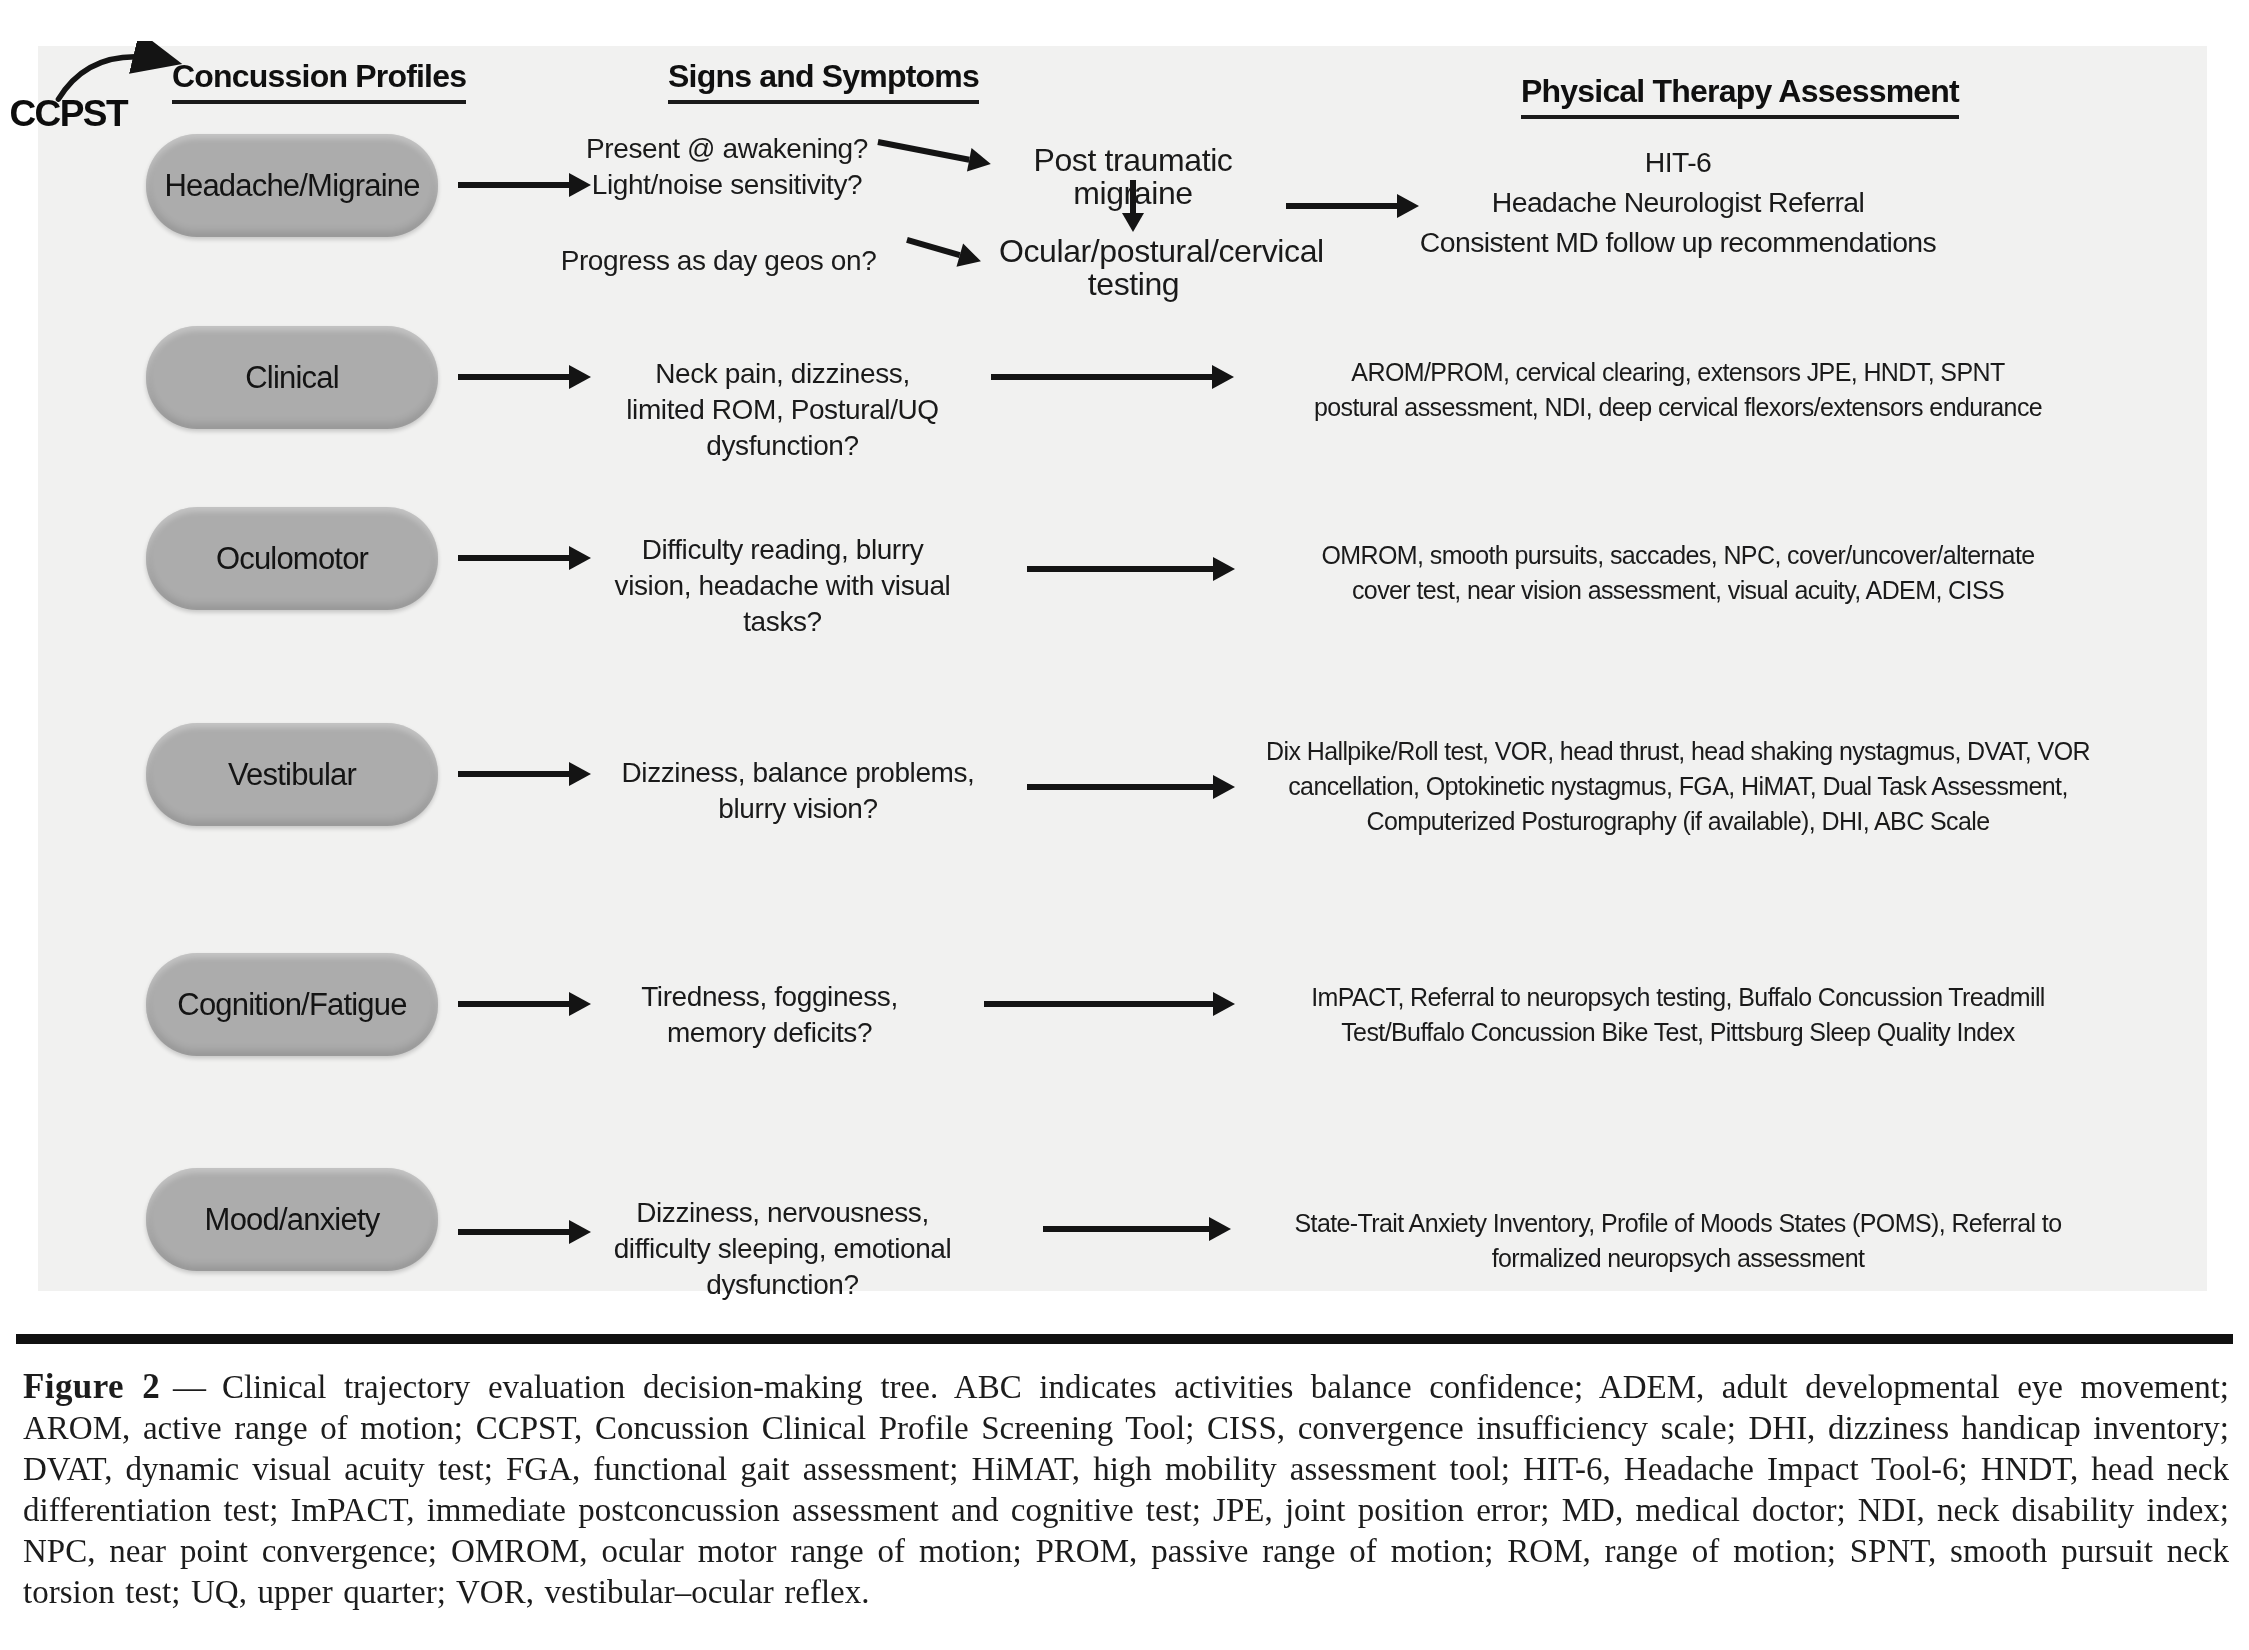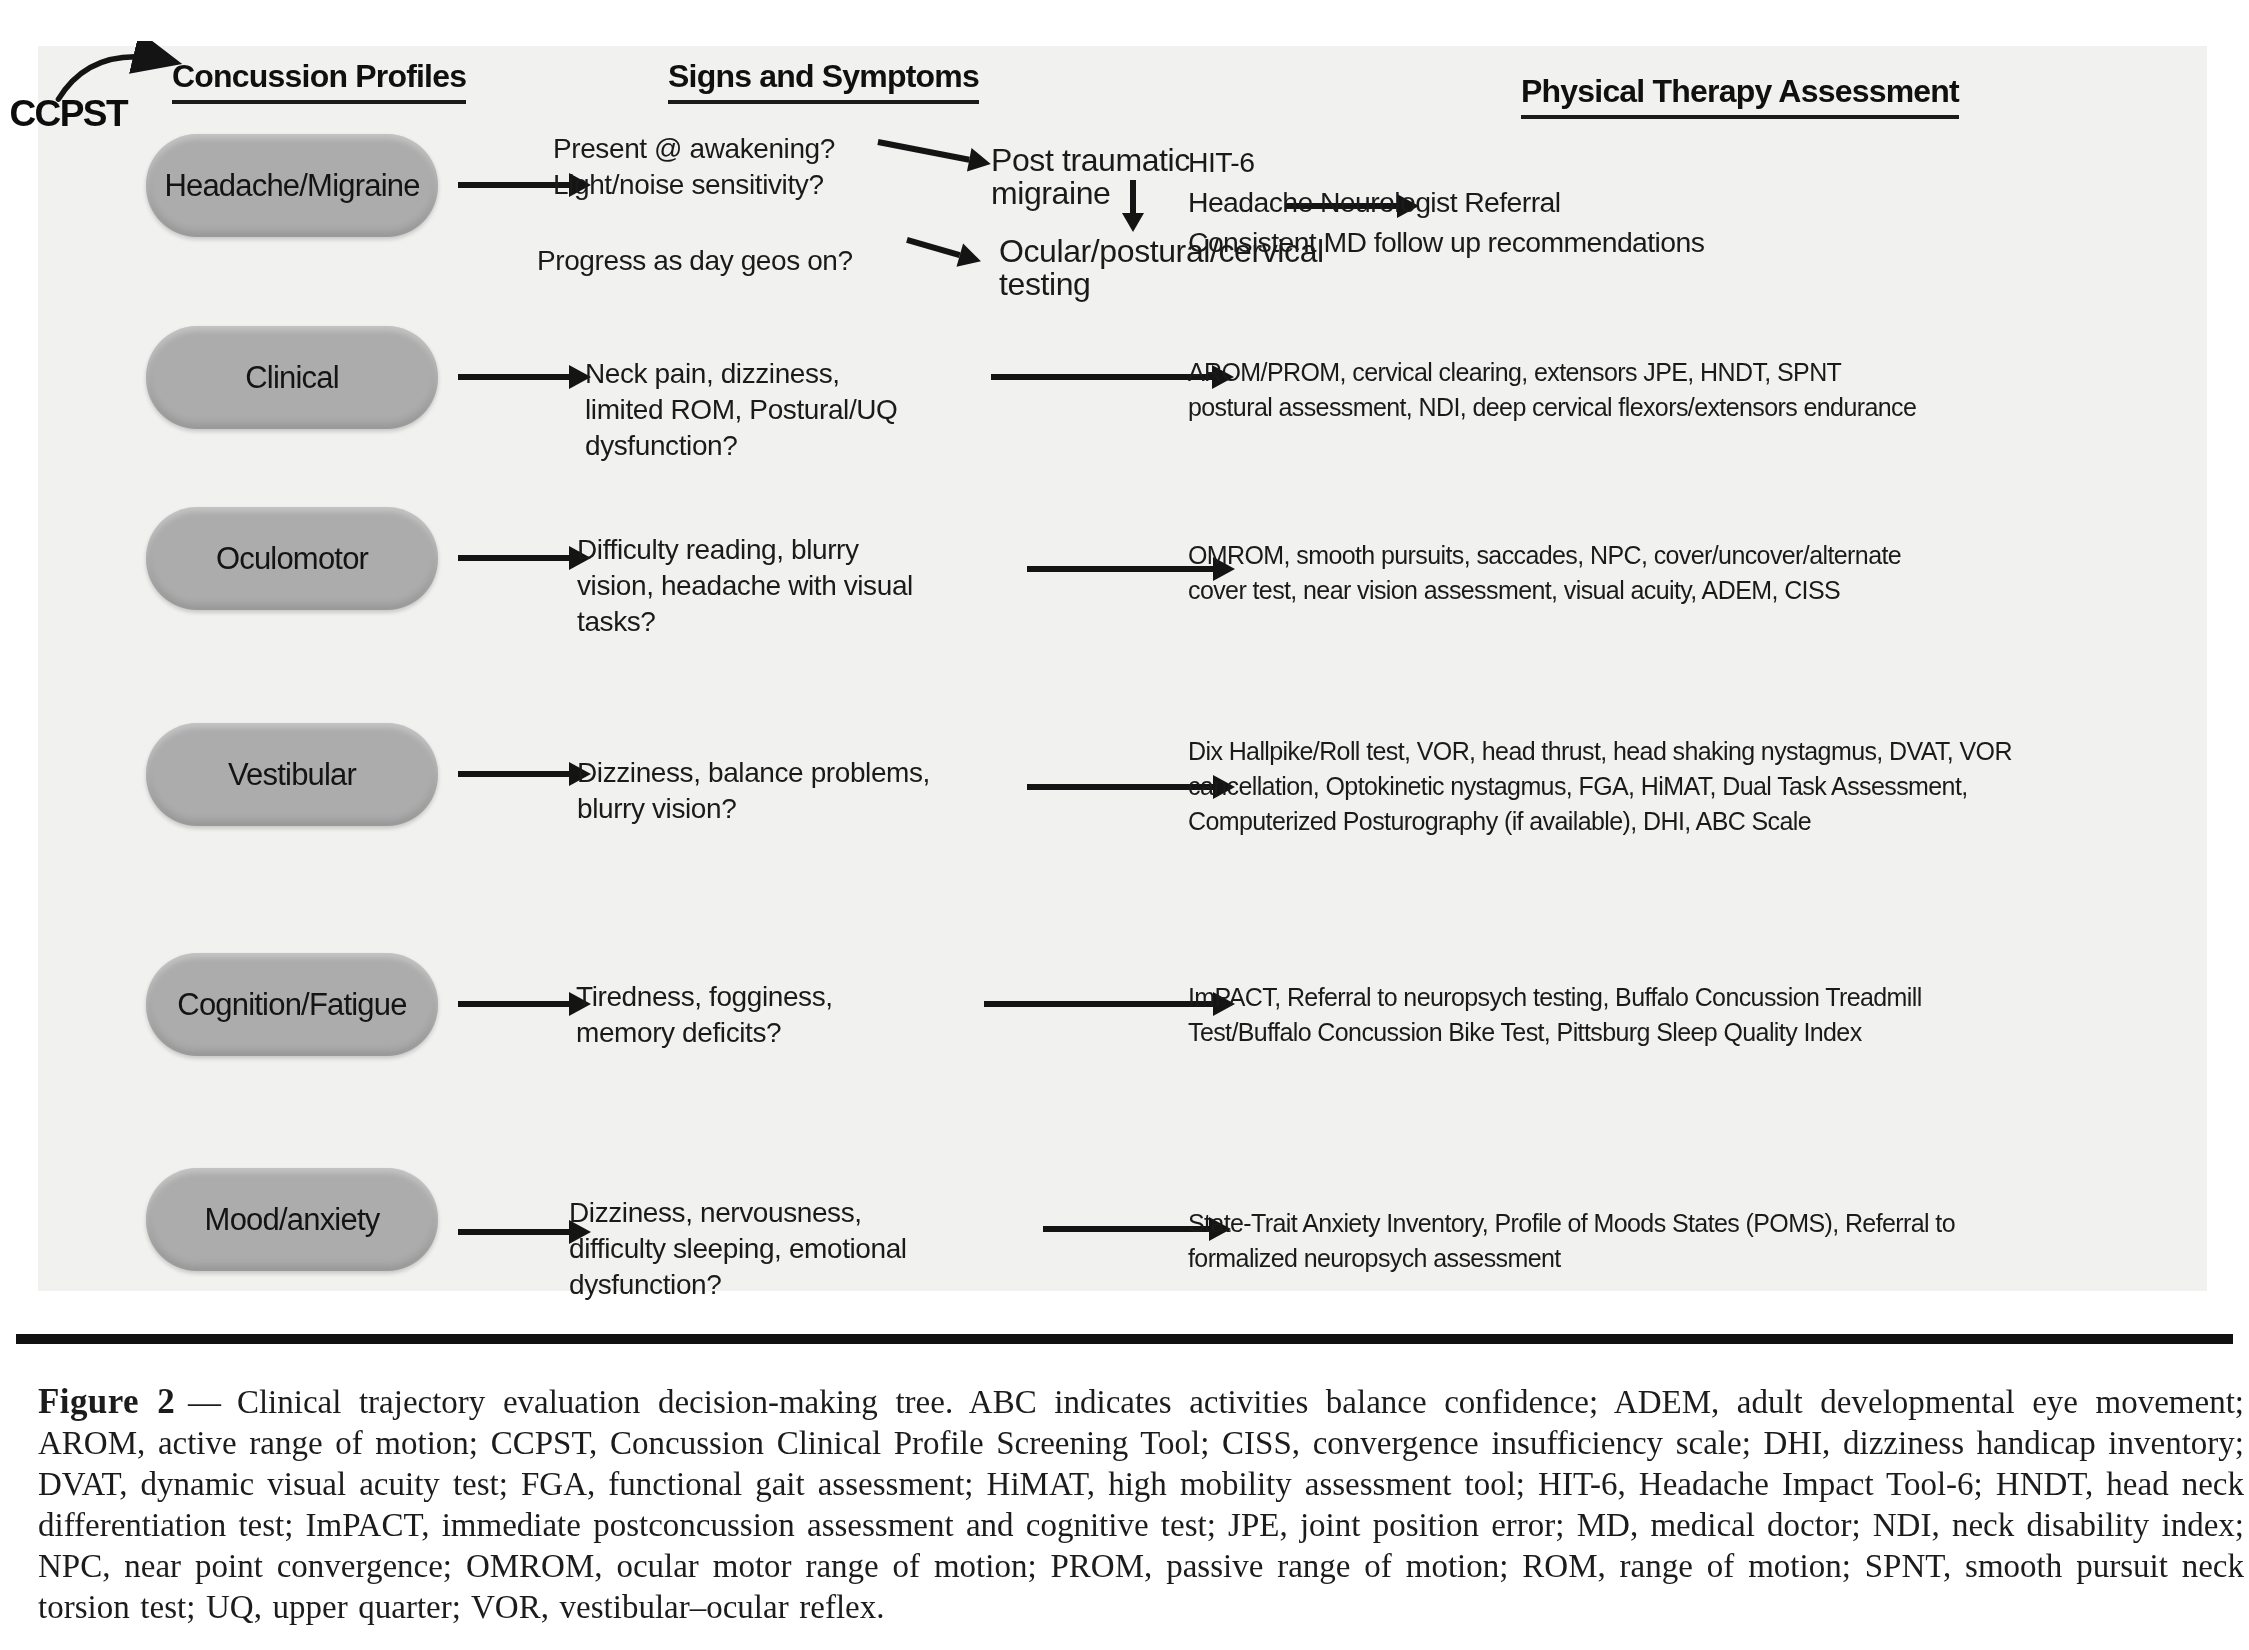--- a/index.html
+++ b/index.html
@@ -25,21 +25,21 @@
   .curve-arrow{position:absolute;left:47px;top:41px;width:158px;height:66px;}
   
   .pill{
     position:absolute;left:146px;width:292px;height:103px;border-radius:51px;
     background:var(--pill-fill,#acacac);
     box-shadow:inset 0 4px 6.3px rgba(255,255,255,0.35), inset 0 -4.7px 8px rgba(0,0,0,0.14), 0 2.4px 4px rgba(0,0,0,0.18);
     display:flex;align-items:center;justify-content:center;
     font-size:31px;letter-spacing:-0.8px;color:#141414;text-align:center;
   }
   
-  .txt{position:absolute;white-space:pre-line;color:#1a1a1a;}
+  .txt{position:absolute;white-space:pre-line;text-align:center;color:#1a1a1a;}
   .sym{font-size:28px;letter-spacing:-0.4px;line-height:36px;}
   .node{font-size:32px;letter-spacing:-0.4px;line-height:33px;}
   .ass{font-size:25px;letter-spacing:-0.6px;line-height:35px;left:1188px;width:980px;}
   .ass.big{font-size:28.4px;line-height:40px;}
   
   .arrow{position:absolute;height:5.5px;background:#141414;}
   .arrow::after{
     content:"";position:absolute;left:100%;top:50%;transform:translateY(-50%);
     width:0;height:0;border-left:22px solid #141414;
     border-top:12px solid transparent;border-bottom:12px solid transparent;
@@ -47,21 +47,21 @@
   .arrow.slant{transform-origin:left center;}
   .arrow-v{position:absolute;width:5.5px;background:#141414;}
   .arrow-v::after{
     content:"";position:absolute;top:100%;left:50%;transform:translateX(-50%);
     width:0;height:0;border-top:19px solid #141414;
     border-left:11px solid transparent;border-right:11px solid transparent;
   }
   
   .rule{position:absolute;left:16px;top:1334px;width:2217px;height:9.5px;background:#111;}
   .caption{
-    position:absolute;left:22px;top:1365px;width:2206px;margin:16px;
+    position:absolute;left:22px;top:1365px;width:2206px;margin:1px;
     font-family:"Liberation Serif",serif;font-size:33px;line-height:41px;
     text-align:justify;color:#1c1c1c;word-spacing:2.4px;
   }
   .caption b{font-size:35px;letter-spacing:0.4px;}
   .cap-dash{padding:0 16px 0 12.6px;}
 </style>
 </head>
 <body>
 
 <div class="panel"></div>

